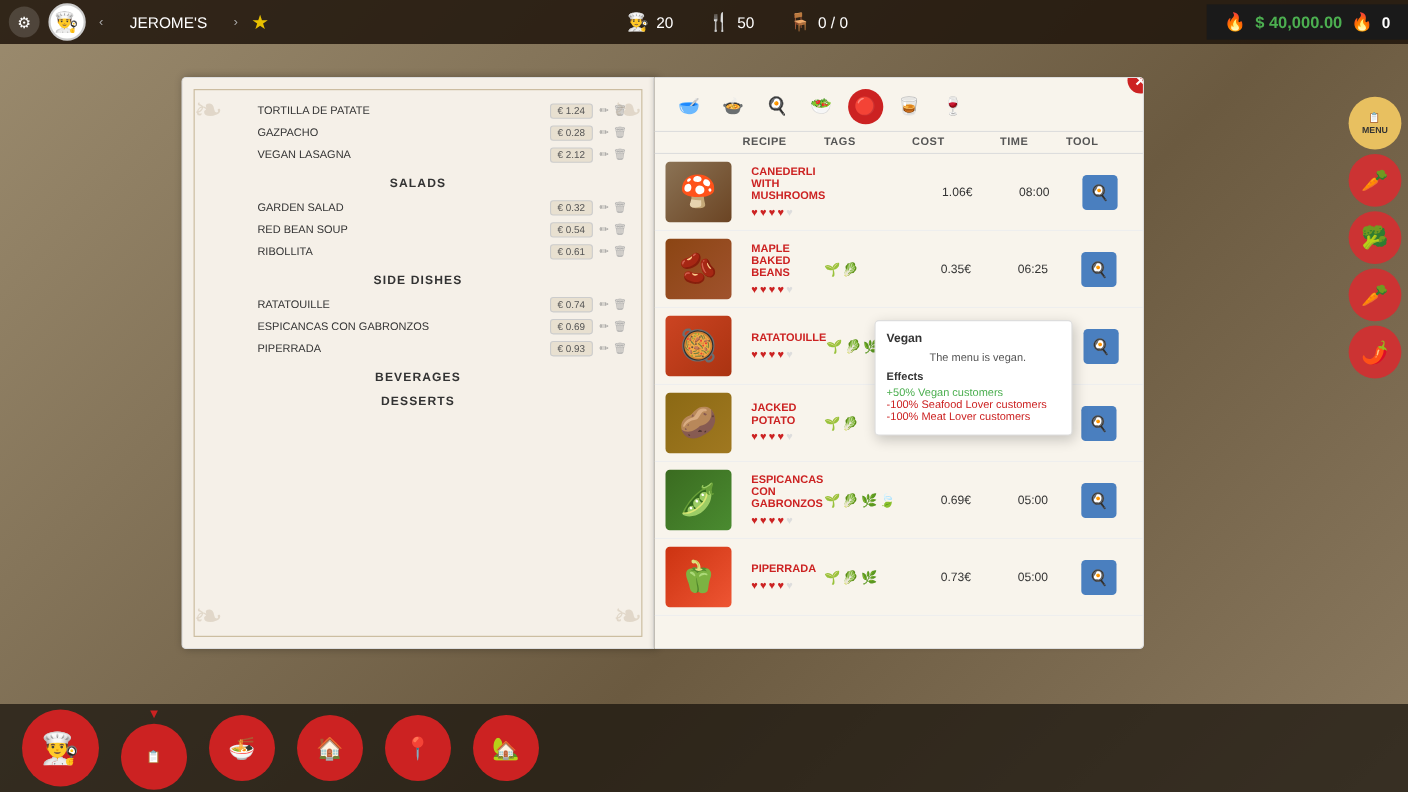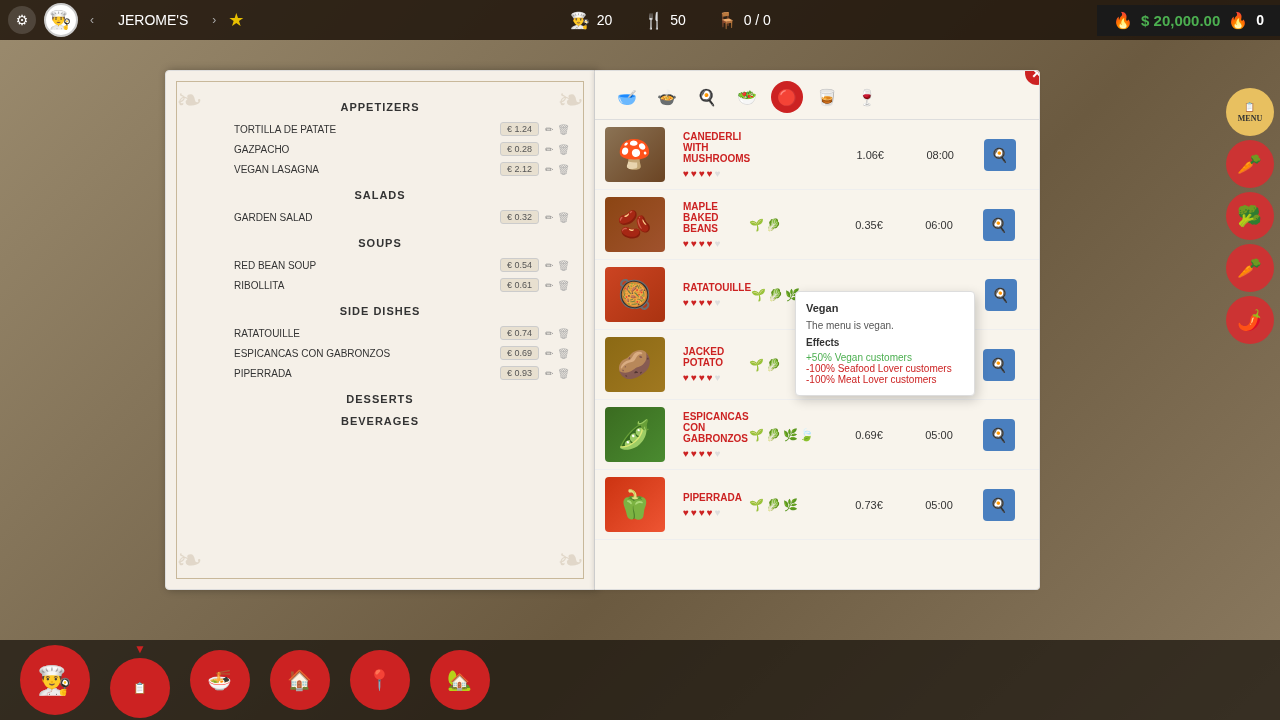--- a/index.html
+++ b/index.html
@@ -367,20 +367,21 @@
     }
     .tooltip-title {
       font-weight: bold;
       font-size: 11px;
       color: #333;
       margin-bottom: 6px;
     }
     .tooltip-desc {
       color: #555;
       margin-bottom: 6px;
+      margin-left: 39px;
     }
     .tooltip-effects-title {
       font-weight: bold;
       color: #333;
       margin-bottom: 4px;
     }
     .effect-pos { color: #4CAF50; }
     .effect-neg { color: #cc2222; }
 
     
@@ -485,36 +486,35 @@
       <span>50</span>
     </div>
     <div class="stat-item">
       <span class="stat-icon">🪑</span>
       <span>0 / 0</span>
     </div>
   </div>
   <div class="top-bar-right">
     <div class="money-display">
       <span class="flame-icon">🔥</span>
-      <span>$ 20,000.00</span>
+      <span>$ 40,000.00</span>
       <span class="flame-icon">🔥</span>
       <span class="zero-count">0</span>
     </div>
   </div>
 </div>
 
 <div class="main-content">
 
   <div class="menu-book">
 
     <div class="left-page scrollbar-hidden">
       <div class="page-decoration" style="top:10px;left:10px;">❧</div>
       <div class="page-decoration" style="top:10px;right:10px;">❧</div>
 
-      <div class="page-section-title">APPETIZERS</div>
       <div class="menu-item-row">
         <span class="menu-item-name">TORTILLA DE PATATE</span>
         <span class="price-badge">€ 1.24</span>
         <div class="item-actions">
           <span class="edit-icon">✏</span>
           <span class="delete-icon">🗑</span>
         </div>
       </div>
       <div class="menu-item-row">
         <span class="menu-item-name">GAZPACHO</span>
@@ -537,21 +537,20 @@
       <div class="page-section-title">SALADS</div>
       <div class="menu-item-row">
         <span class="menu-item-name">GARDEN SALAD</span>
         <span class="price-badge">€ 0.32</span>
         <div class="item-actions">
           <span class="edit-icon">✏</span>
           <span class="delete-icon">🗑</span>
         </div>
       </div>
 
-      <div class="page-section-title">SOUPS</div>
       <div class="menu-item-row">
         <span class="menu-item-name">RED BEAN SOUP</span>
         <span class="price-badge">€ 0.54</span>
         <div class="item-actions">
           <span class="edit-icon">✏</span>
           <span class="delete-icon">🗑</span>
         </div>
       </div>
       <div class="menu-item-row">
         <span class="menu-item-name">RIBOLLITA</span>
@@ -581,41 +580,49 @@
       </div>
       <div class="menu-item-row">
         <span class="menu-item-name">PIPERRADA</span>
         <span class="price-badge">€ 0.93</span>
         <div class="item-actions">
           <span class="edit-icon">✏</span>
           <span class="delete-icon">🗑</span>
         </div>
       </div>
 
+      <div class="page-section-title">BEVERAGES</div>
       <div class="page-section-title">DESSERTS</div>
-      <div class="page-section-title">BEVERAGES</div>
 
       <div class="page-decoration" style="bottom:10px;left:10px;">❧</div>
       <div class="page-decoration" style="bottom:10px;right:10px;">❧</div>
     </div>
 
     <div class="right-page">
 
       <div class="close-btn">✕</div>
 
       <div class="filter-row">
         <div class="filter-icon inactive">🥣</div>
         <div class="filter-icon inactive">🍲</div>
         <div class="filter-icon inactive">🍳</div>
         <div class="filter-icon inactive">🥗</div>
         <div class="filter-icon active">🔴</div>
         <div class="filter-icon inactive">🥃</div>
         <div class="filter-icon inactive">🍷</div>
       </div>
 
+      <div class="col-headers">
+        <span></span>
+        <span>RECIPE</span>
+        <span>TAGS</span>
+        <span>COST</span>
+        <span>TIME</span>
+        <span>TOOL</span>
+      </div>
 
       <div class="recipe-list scrollbar-hidden">
 
         <div class="recipe-row">
           <div class="recipe-img" style="background:linear-gradient(135deg,#8B7355,#6B4423);color:#fff;">🍄</div>
           <div class="recipe-info">
             <div class="recipe-name">CANEDERLI WITH MUSHROOMS</div>
             <div class="hearts">
               <span class="heart">♥</span>
               <span class="heart">♥</span>
@@ -642,21 +649,21 @@
               <span class="heart">♥</span>
               <span class="heart">♥</span>
               <span class="heart empty">♥</span>
             </div>
           </div>
           <div class="recipe-tags">
             <span class="tag-icon">🌱</span>
             <span class="tag-icon">🥬</span>
           </div>
           <div class="recipe-cost">0.35€</div>
-          <div class="recipe-time">06:00</div>
+          <div class="recipe-time">06:25</div>
           <div class="recipe-tool">
             <div class="tool-box">🍳</div>
           </div>
         </div>
 
         <div class="recipe-row">
           <div class="recipe-img" style="background:linear-gradient(135deg,#cc4422,#aa3311);color:#fff;">🥘</div>
           <div class="recipe-info">
             <div class="recipe-name">RATATOUILLE</div>
             <div class="hearts">
@@ -761,21 +768,21 @@
         <div class="effect-neg">-100% Seafood Lover customers</div>
         <div class="effect-neg">-100% Meat Lover customers</div>
       </div>
 
     </div>
   </div>
 
   <div class="right-sidebar">
     <div class="sidebar-btn menu-btn" style="background:#e8c060;font-size:9px;font-weight:bold;color:#333;flex-direction:column;gap:2px;">
       <span>📋</span>
-      <span style="font-size:8px;font-family:Liberation Serif, serif;">MENU</span>
+      <span style="font-size:8px;">MENU</span>
     </div>
     <div class="sidebar-btn veg-btn" style="background:#cc3333;">
       <span>🥕</span>
     </div>
     <div class="sidebar-btn vegan-btn" style="background:#cc3333;">
       <span>🥦</span>
     </div>
     <div class="sidebar-btn veg2-btn" style="background:#cc3333;">
       <span>🥕</span>
     </div>

